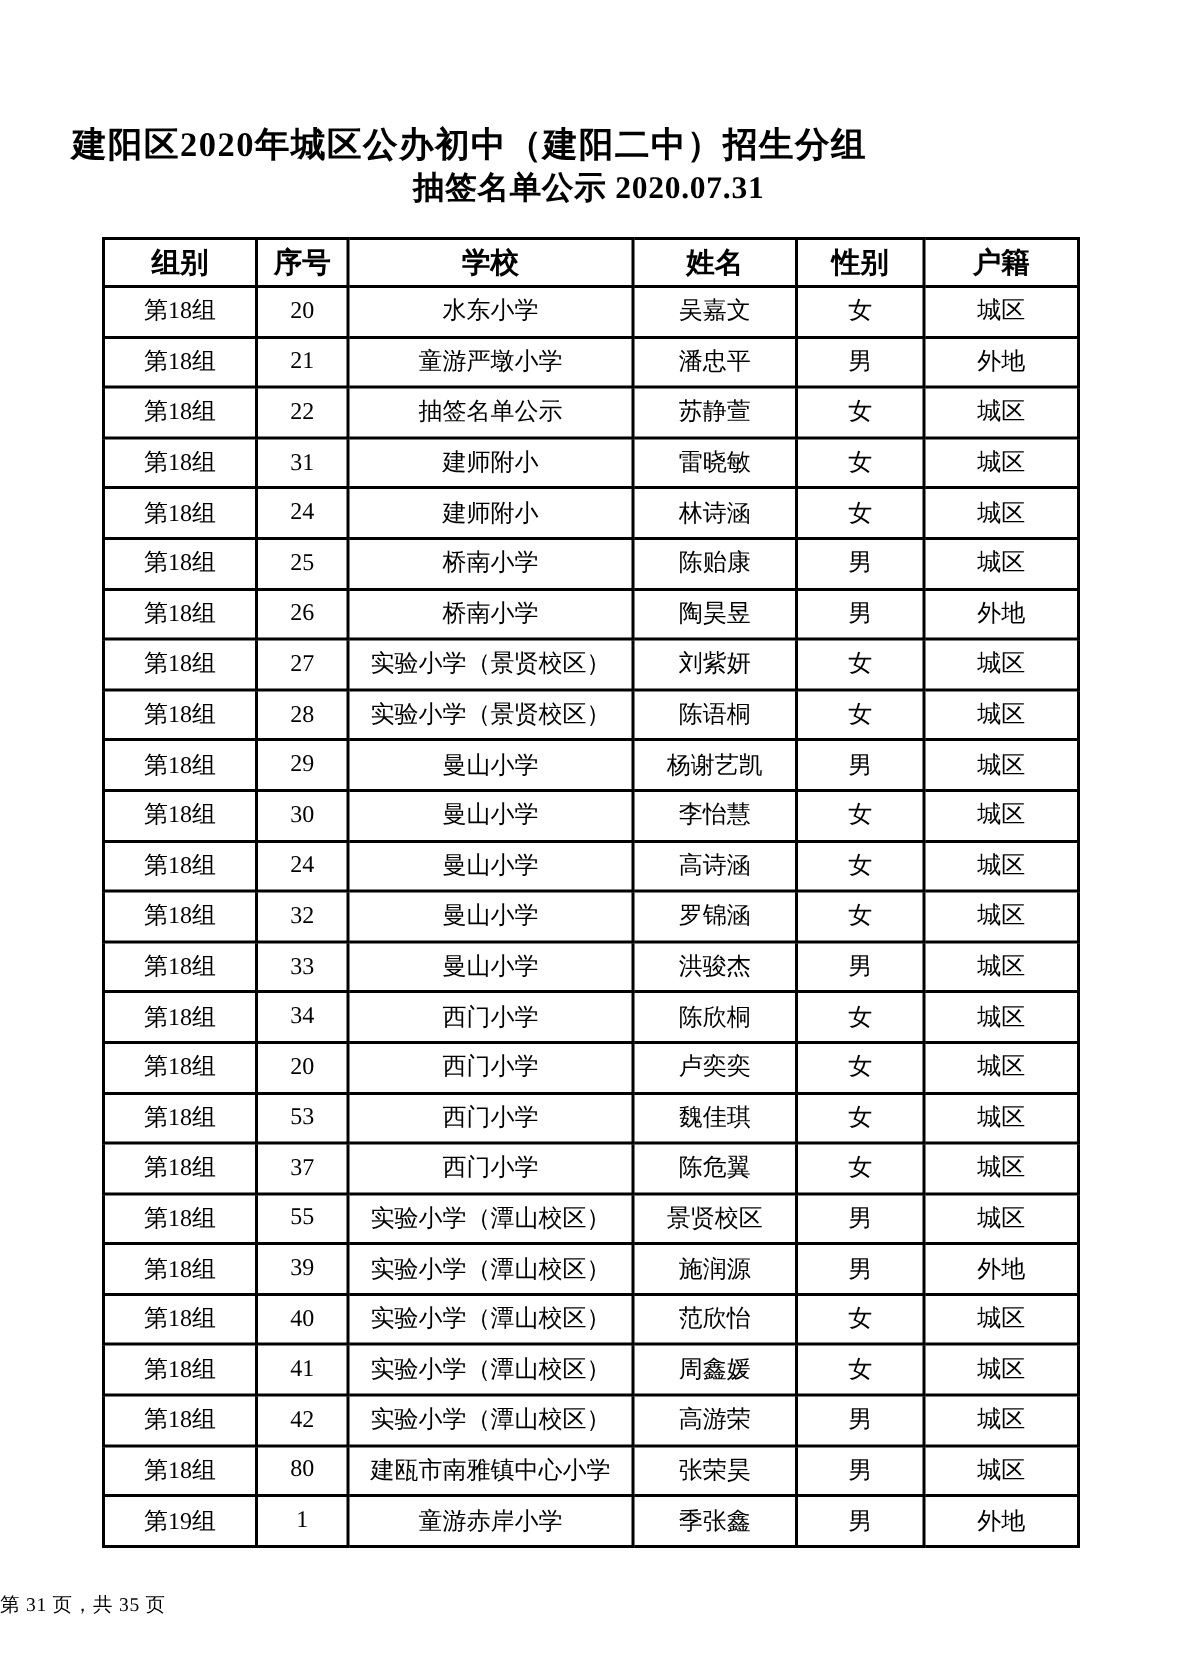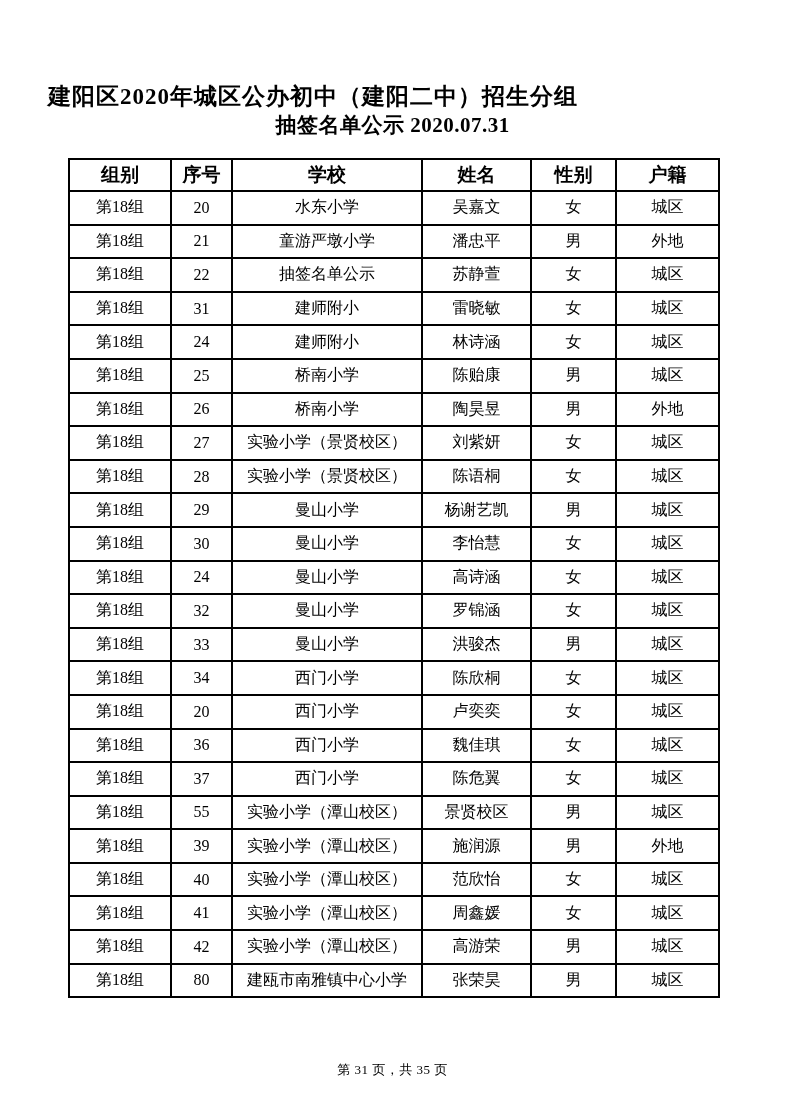--- a/index.html
+++ b/index.html
@@ -66,21 +66,20 @@
   table.roster td {
     font-family: "Liberation Serif", "DejaVu Serif", serif;
     font-size: 16px;
     height: 31.6px;
   }
   .page-footer {
     position: absolute;
     top: 1061px;
     left: 0;
     width: 785px;
-    text-align: center;
     font-size: 13px;
     line-height: 17px;
     letter-spacing: 0.5px;
   }
 </style>
 </head>
 <body>
 
 <div class="page">
 
@@ -231,21 +230,21 @@
         <tr>
           <td>第18组</td>
           <td>20</td>
           <td>西门小学</td>
           <td>卢奕奕</td>
           <td>女</td>
           <td>城区</td>
         </tr>
         <tr>
           <td>第18组</td>
-          <td>36</td>
+          <td>53</td>
           <td>西门小学</td>
           <td>魏佳琪</td>
           <td>女</td>
           <td>城区</td>
         </tr>
         <tr>
           <td>第18组</td>
           <td>37</td>
           <td>西门小学</td>
           <td>陈危翼</td>
@@ -293,18 +292,26 @@
           <td>城区</td>
         </tr>
         <tr>
           <td>第18组</td>
           <td>80</td>
           <td>建瓯市南雅镇中心小学</td>
           <td>张荣昊</td>
           <td>男</td>
           <td>城区</td>
         </tr>
+        <tr>
+          <td>第19组</td>
+          <td>1</td>
+          <td>童游赤岸小学</td>
+          <td>季张鑫</td>
+          <td>男</td>
+          <td>外地</td>
+        </tr>
       </tbody>
   </table>
 
   <div class="page-footer">第 31 页，共 35 页</div>
 
 </div>
 
 </body></html>

